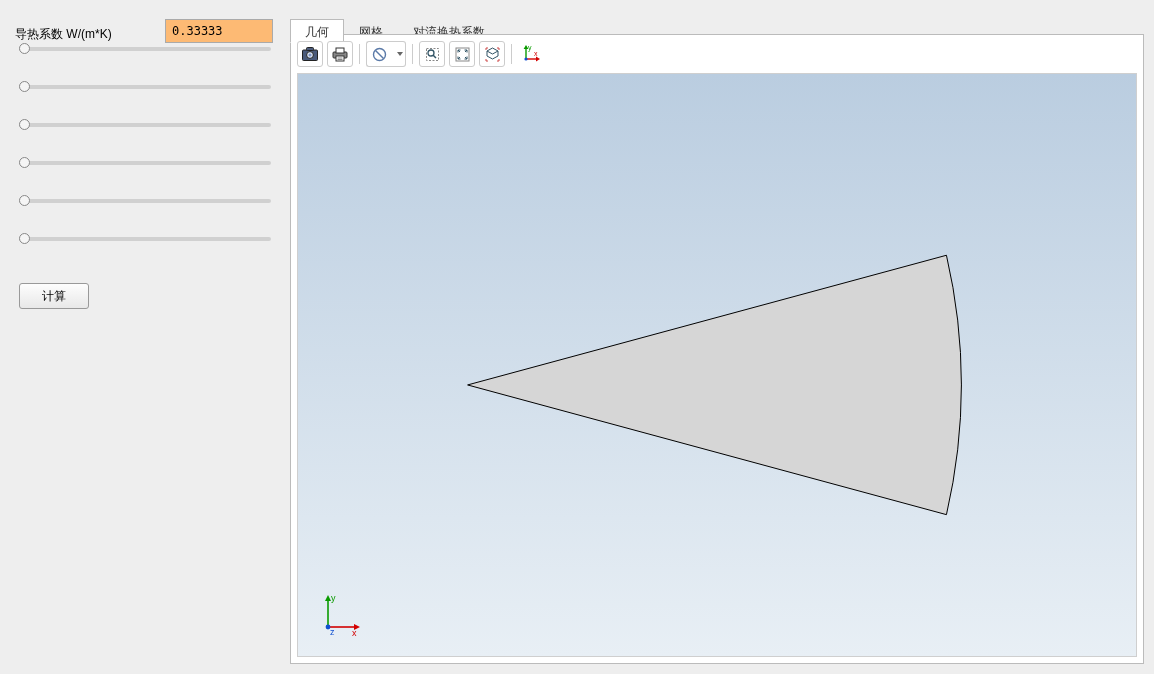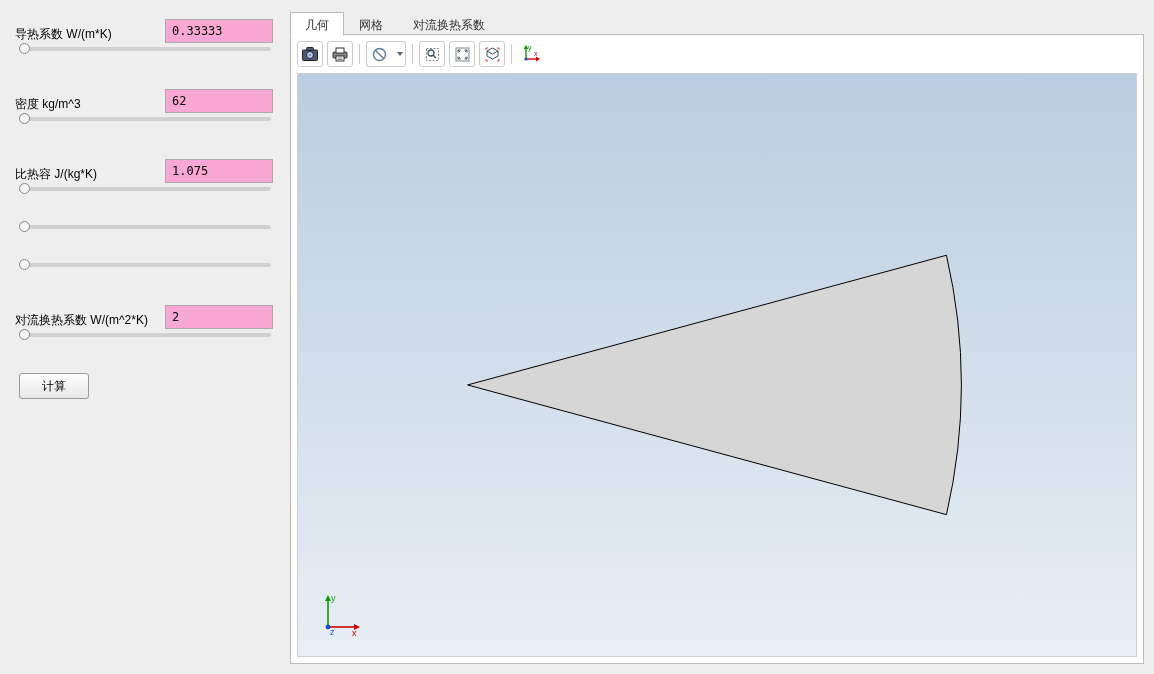--- a/index.html
+++ b/index.html
@@ -27,21 +27,21 @@
       font-size: 12px;
       color: #000;
     }
     .param-input {
       width: 108px;
       height: 24px;
       border: 1px solid #aaa;
       padding: 2px 6px;
       font-family: monospace, "Courier New";
       font-size: 12px;
-      background: #f9a8d4;
+      background: #fdba74;
     }
     .slider-row {
       height: 18px;
       margin-bottom: 20px;
       padding-left: 4px;
     }
     .slider {
       width: 252px;
       height: 4px;
       background: #d0d0d0;
@@ -60,42 +60,42 @@
       border-radius: 50%;
     }
     .calc-button {
       width: 70px;
       height: 26px;
       background: linear-gradient(#fdfdfd, #e8e8e8);
       border: 1px solid #999;
       border-radius: 3px;
       font-size: 12px;
       cursor: pointer;
-      margin-top: 2px;
+      margin-top: 8px;
       margin-left: 4px;
     }
     .right-panel {
       flex: 1;
       padding: 10px 10px 10px 0;
       display: flex;
       flex-direction: column;
     }
     .tabs {
       display: flex;
       height: 24px;
     }
     .tab {
       padding: 4px 14px;
       font-size: 12px;
       border: 1px solid transparent;
       border-bottom: none;
       cursor: pointer;
       color: #333;
       position: relative;
-      top: 2px;
+      top: 9px;
       background: transparent;
     }
     .tab.active {
       background: #fff;
       border: 1px solid #bbb;
       border-bottom: 1px solid #fff;
       z-index: 2;
     }
     .viewport-wrap {
       flex: 1;
@@ -176,56 +176,44 @@
   <div class="param-row">
     <div class="param-label">导热系数 W/(m*K)</div>
     <input class="param-input" value="0.33333" style="">
   </div>
   <div class="slider-row">
     <div class="slider">
         <div class="slider-thumb"></div>
       </div>
   </div>
 
-  <div class="param-row">
-    <div class="param-label">密度 kg/m^3</div>
-    <input class="param-input" value="62" style="">
-  </div>
-  <div class="slider-row">
-    <div class="slider">
-        <div class="slider-thumb"></div>
-      </div>
-  </div>
-
-  <div class="param-row">
-    <div class="param-label">比热容 J/(kg*K)</div>
-    <input class="param-input" value="1.075" style="">
-  </div>
-  <div class="slider-row">
-    <div class="slider">
-        <div class="slider-thumb"></div>
-      </div>
-  </div>
-
-  <div class="slider-row">
-    <div class="slider">
-        <div class="slider-thumb"></div>
-      </div>
-  </div>
-
-  <div class="slider-row">
-    <div class="slider">
-        <div class="slider-thumb"></div>
-      </div>
-  </div>
-
-  <div class="param-row">
-    <div class="param-label">对流换热系数 W/(m^2*K)</div>
-    <input class="param-input" value="2" style="">
-  </div>
+  <div class="slider-row">
+    <div class="slider">
+        <div class="slider-thumb"></div>
+      </div>
+  </div>
+
+  <div class="slider-row">
+    <div class="slider">
+        <div class="slider-thumb"></div>
+      </div>
+  </div>
+
+  <div class="slider-row">
+    <div class="slider">
+        <div class="slider-thumb"></div>
+      </div>
+  </div>
+
+  <div class="slider-row">
+    <div class="slider">
+        <div class="slider-thumb"></div>
+      </div>
+  </div>
+
   <div class="slider-row">
     <div class="slider">
         <div class="slider-thumb"></div>
       </div>
   </div>
 
   <button class="calc-button">计算</button>
 </div>
 
 <div class="right-panel">

